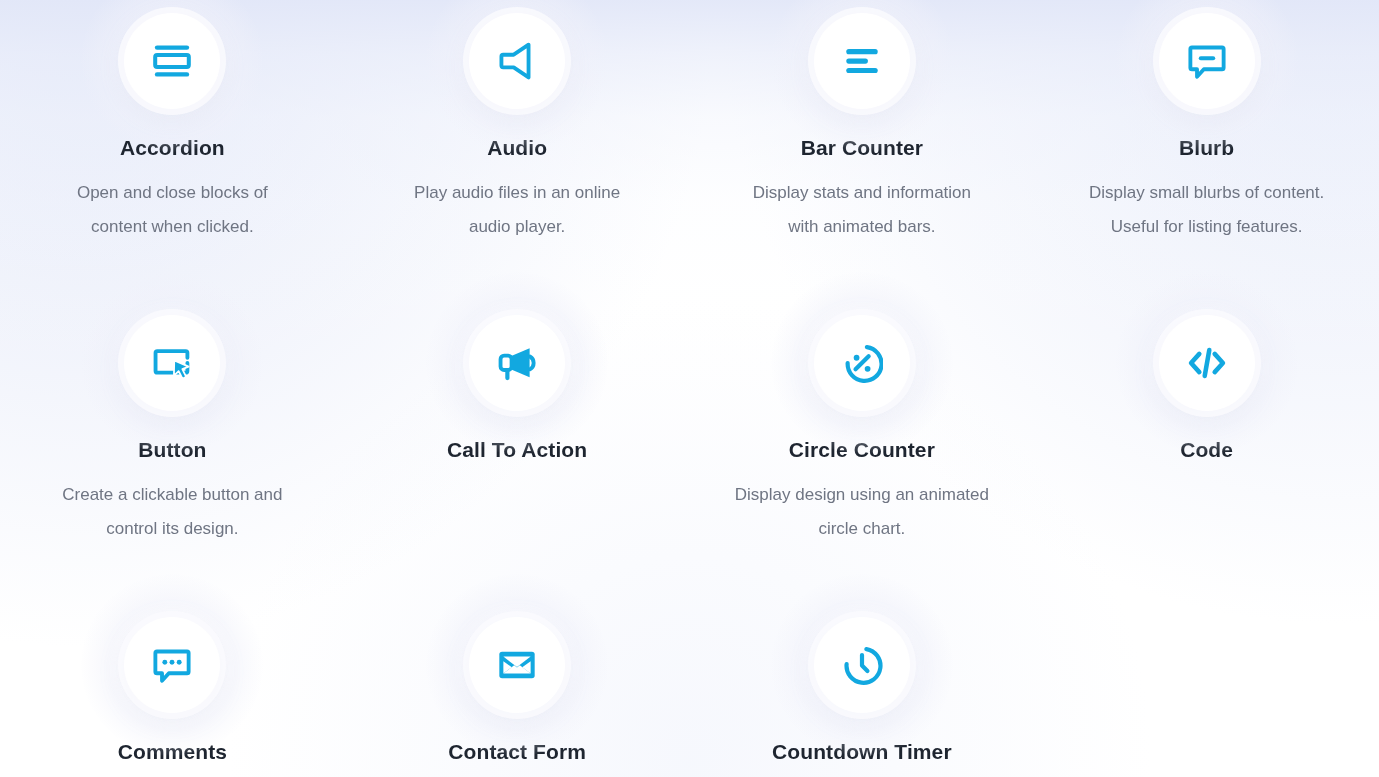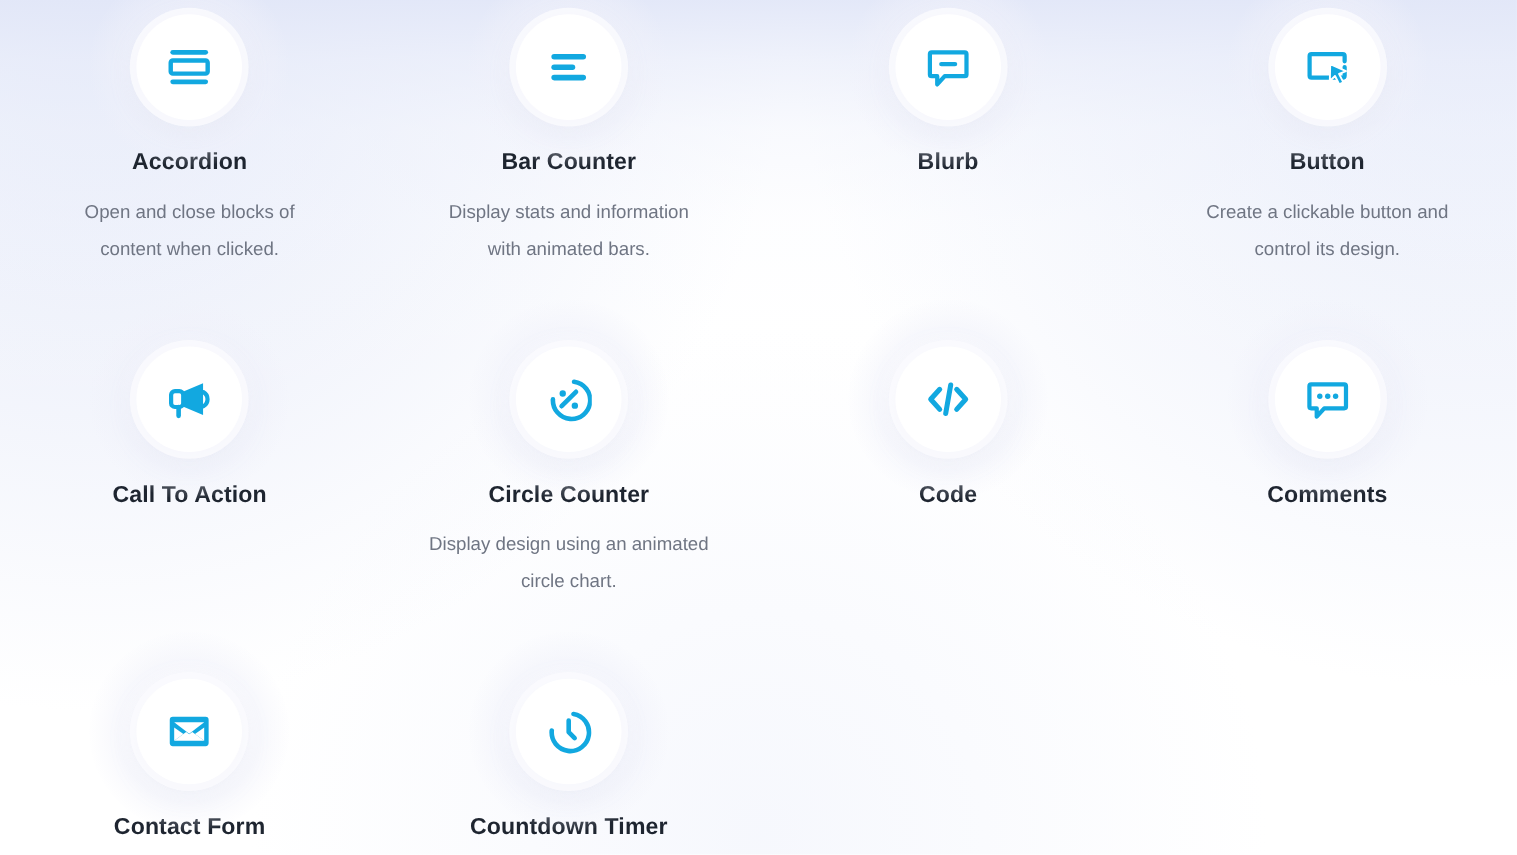--- a/index.html
+++ b/index.html
@@ -146,40 +146,54 @@
         </div>
       </div>
       <div class="module-title">Accordion</div>
       <div class="module-desc">Open and close blocks of
 content when clicked.</div>
     </div>
     <div class="module row-1">
       <div class="icon-wrap">
         <div class="icon-circle">
     <svg viewBox="0 0 24 24" fill="none" xmlns="http://www.w3.org/2000/svg">
+      <path d="M18.6 2.6 L10.1 8.4 H4.1 a1 1 0 0 0 -1 1 v5.2 a1 1 0 0 0 1 1 h6 l8.5 5.8 Z" stroke="#12a8e0" stroke-width="2.2" stroke-linejoin="round" fill="none"></path>
+    </svg>
+        </div>
+      </div>
+      <div class="module-title">Audio</div>
+      <div class="module-desc">Play audio files in an online
+audio player.</div>
+    </div>
+    <div class="module row-1">
+      <div class="icon-wrap">
+        <div class="icon-circle">
+    <svg viewBox="0 0 24 24" fill="none" xmlns="http://www.w3.org/2000/svg">
       <rect x="3" y="5.2" width="18" height="2.9" rx="1.45" fill="#12a8e0"></rect>
       <rect x="3" y="10.6" width="12.4" height="2.9" rx="1.45" fill="#12a8e0"></rect>
       <rect x="3" y="16.0" width="18" height="2.9" rx="1.45" fill="#12a8e0"></rect>
     </svg>
         </div>
       </div>
       <div class="module-title">Bar Counter</div>
       <div class="module-desc">Display stats and information
 with animated bars.</div>
     </div>
     <div class="module row-2 wide-desc">
       <div class="icon-wrap">
         <div class="icon-circle">
     <svg viewBox="0 0 24 24" fill="none" xmlns="http://www.w3.org/2000/svg">
       <path d="M3.4 4.3 h17.2 a0.9 0.9 0 0 1 0.9 0.9 v10.6 a0.9 0.9 0 0 1 -0.9 0.9 H10.2 L6.3 21.0 V16.7 H3.4 a0.9 0.9 0 0 1 -0.9 -0.9 V5.2 a0.9 0.9 0 0 1 0.9 -0.9 Z" stroke="#12a8e0" stroke-width="2.2" stroke-linejoin="round" fill="none"></path>
       <rect x="7.3" y="9.3" width="9.4" height="2.3" rx="1.15" fill="#12a8e0"></rect>
     </svg>
         </div>
       </div>
       <div class="module-title">Blurb</div>
+      <div class="module-desc">Display small blurbs of content.
+Useful for listing features.</div>
     </div>
     <div class="module row-2">
       <div class="icon-wrap">
         <div class="icon-circle">
     <svg viewBox="0 0 24 24" fill="none" xmlns="http://www.w3.org/2000/svg">
       <path d="M20.8 12.0 V16.5 a1 1 0 0 1 -1 1 H3.6 a1 1 0 0 1 -1 -1 V6.2 a1 1 0 0 1 1 -1 H19.8 a1 1 0 0 1 1 1 V9.0" stroke="#12a8e0" stroke-width="2.2" stroke-linejoin="round" stroke-linecap="round" fill="none"></path>
       <path d="M13.3 10.5 L21.5 14.1 L17.9 15.5 L20.1 19.9 L18.0 21.0 L15.8 16.6 L13.1 19.2 Z" fill="#12a8e0" stroke="#ffffff" stroke-width="1.0" stroke-linejoin="round"></path>
     </svg>
         </div>
       </div>

